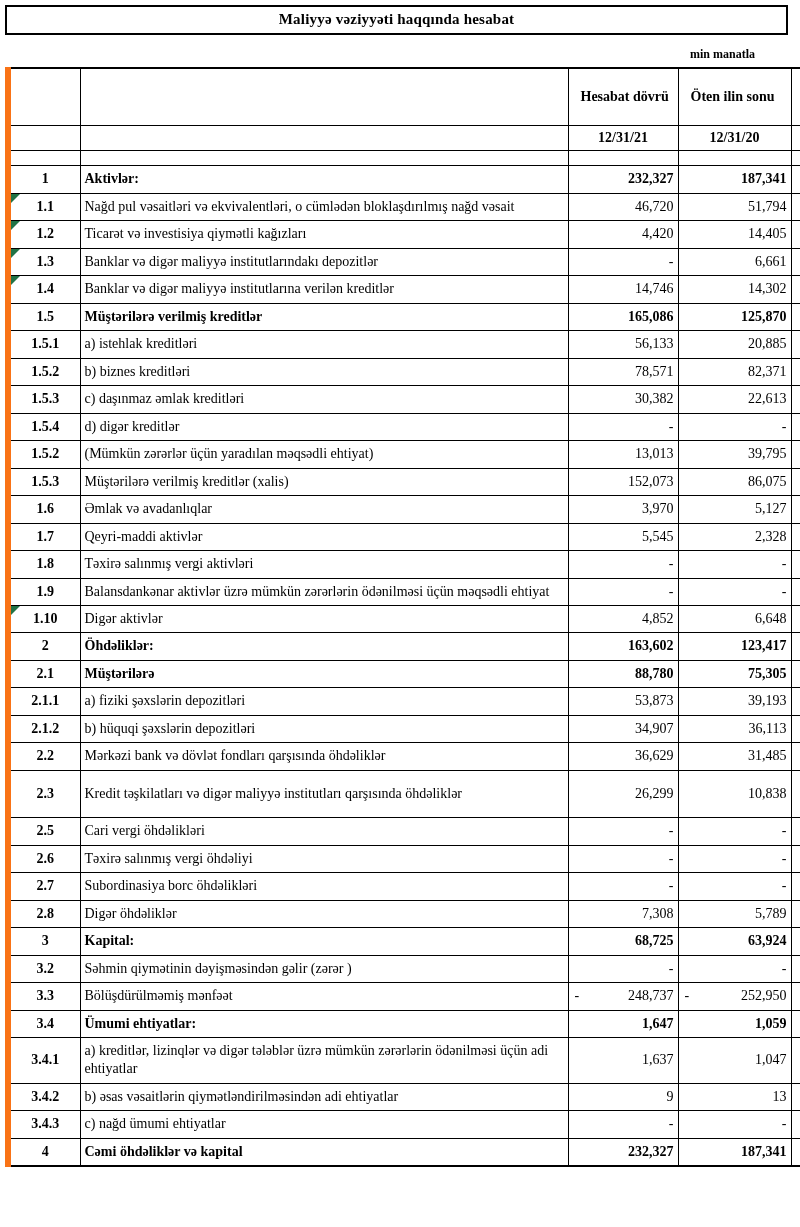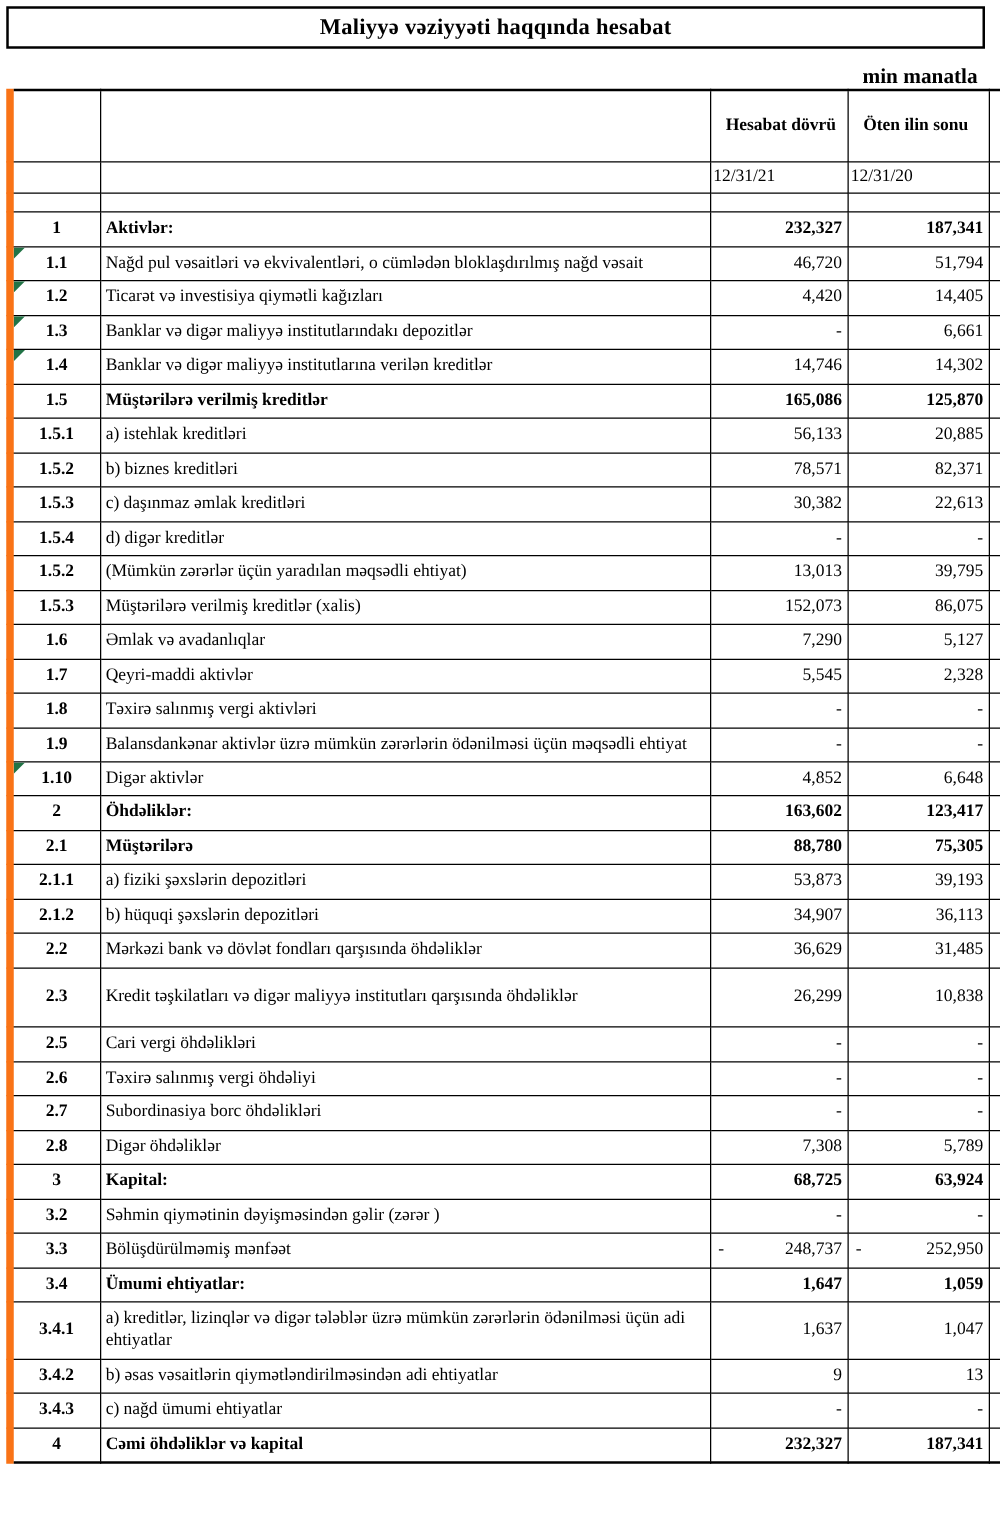--- a/index.html
+++ b/index.html
@@ -10,29 +10,29 @@
     -webkit-font-smoothing: antialiased;
   }
   .sheet { box-sizing: border-box; width: 800px; padding: 5px 0 8px 5px; }
 
   .title-box {
     box-sizing: border-box;
     width: 783px;
     border: 2px solid #000;
     text-align: center;
     font-weight: bold;
-    font-size: 18px;
+    font-size: 15px;
     padding: 4px 0 5px 0;
     letter-spacing: .2px;
   }
   .unit-note {
     margin: 12px 0 2px 673px;
     padding-left: 12px;
     font-weight: bold;
-    font-size: 17px;
+    font-size: 12px;
     height: 18px;
   }
 
   table.main {
     border-collapse: collapse;
     table-layout: fixed;
     width: 795px;
     border-left: 6px solid #f97316;
     border-top: 2px solid #000;
     border-bottom: 2px solid #000;
@@ -58,22 +58,22 @@
 
   tr.hdr-periods td.period {
     font-weight: bold;
     text-align: left;
     vertical-align: middle;
     padding: 6px 4px 6px 12px;
     line-height: 1.75;
     height: 44px;
   }
   tr.hdr-dates td.date {
-    font-weight: normal;
-    text-align: left;
+    font-weight: bold;
+    text-align: center;
     padding: 3px 2px;
   }
   tr.spacer td { height: 14px; padding: 0; }
 
   tr.bold td.desc, tr.bold td.val { font-weight: bold; }
 
   .marker {
     position: absolute;
     top: 0; left: 0;
     width: 0; height: 0;
@@ -205,21 +205,21 @@
         <tr>
           <td class="code">1.5.3</td>
           <td class="desc">Müştərilərə verilmiş kreditlər (xalis)</td>
           <td class="val">152,073</td>
           <td class="val v2">86,075</td>
           <td class="sliver"></td>
         </tr>
         <tr>
           <td class="code">1.6</td>
           <td class="desc">Əmlak və avadanlıqlar</td>
-          <td class="val">7,290</td>
+          <td class="val">3,970</td>
           <td class="val v2">5,127</td>
           <td class="sliver"></td>
         </tr>
         <tr>
           <td class="code">1.7</td>
           <td class="desc">Qeyri-maddi aktivlər</td>
           <td class="val">5,545</td>
           <td class="val v2">2,328</td>
           <td class="sliver"></td>
         </tr>

